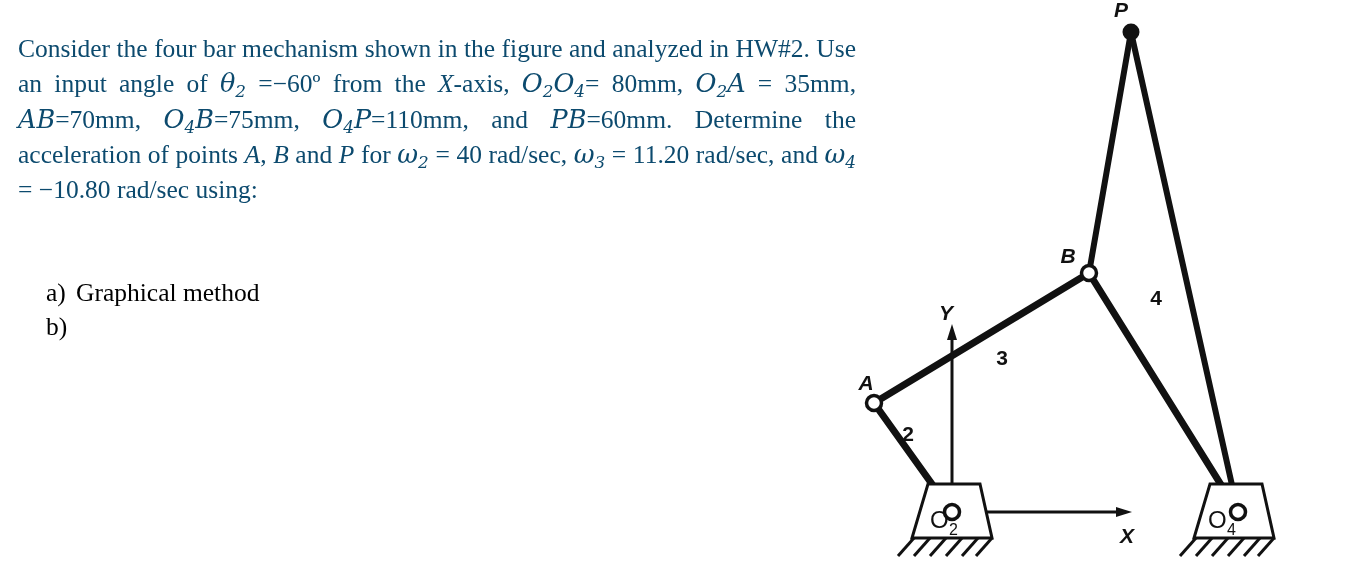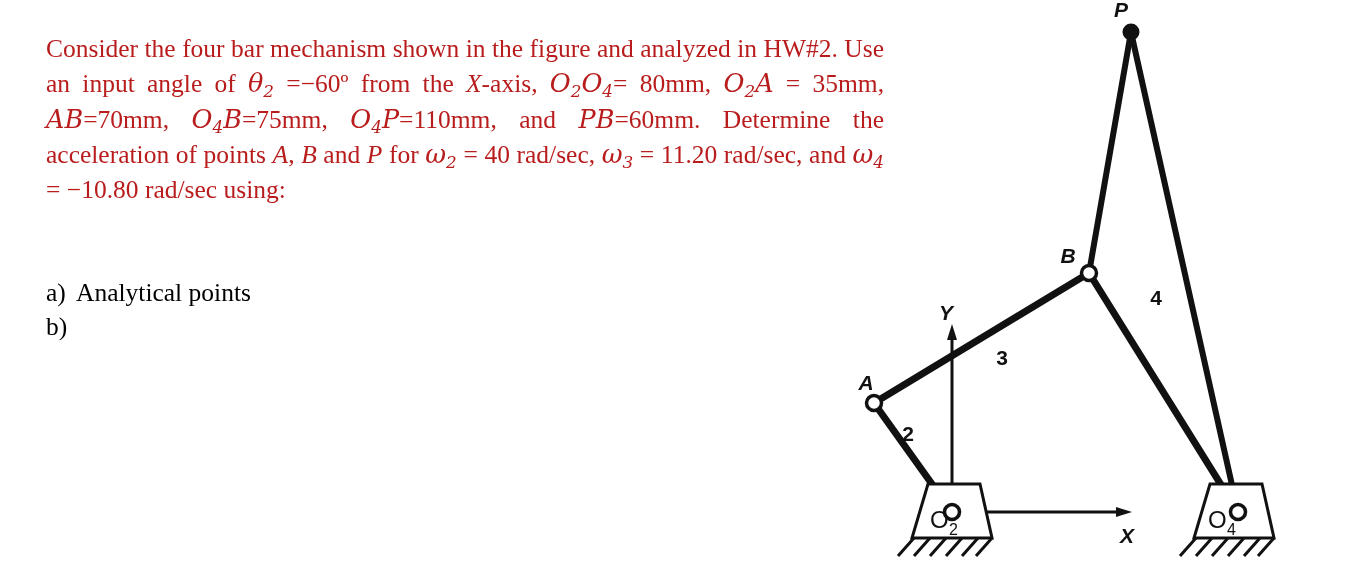--- a/index.html
+++ b/index.html
@@ -20,22 +20,21 @@
   
   #problem-text {
     position: absolute;
     left: 18px;
     top: 32px;
     width: 838px;
     font-size: 25.5px;
     line-height: 34.4px;
     text-align: justify;
     text-justify: inter-word;
-    color: #b91c1c;
-    margin-left: 28px;
+    color: #0c4a6e;
   }
   #problem-text p {
     margin: 0;
   }
   .it { font-style: italic; }
   .mathvar {
     font-family: "DejaVu Serif", "Liberation Serif", serif;
     font-style: italic;
   }
   sub {
@@ -108,21 +107,21 @@
 </head>
 <body>
 
 <div id="problem-text">
   <p><span>Consider the four bar mechanism shown in the figure and analyzed in HW#2. Use an input angle of </span><span class="mathvar nb"><span>θ</span><sub>2</sub></span><span> =−60º from the </span><span class="it">X</span><span>-axis, </span><span class="mathvar nb"><span>O</span><sub>2</sub><span>O</span><sub>4</sub></span><span class="nb">= 80mm</span><span>, </span><span class="mathvar nb"><span>O</span><sub>2</sub><span>A</span></span><span class="nb"> = 35mm</span><span>, </span><span class="mathvar nb">AB</span><span class="nb">=70mm</span><span>, </span><span class="mathvar nb"><span>O</span><sub>4</sub><span>B</span></span><span class="nb">=75mm</span><span>, </span><span class="mathvar nb"><span>O</span><sub>4</sub><span>P</span></span><span class="nb">=110mm</span><span>, and </span><span class="mathvar nb">PB</span><span class="nb">=60mm</span><span>. Determine the acceleration of points </span><span class="it">A</span><span>, </span><span class="it">B</span><span> and </span><span class="it">P</span><span> for </span><span class="mathvar nb"><span>ω</span><sub>2</sub></span><span> = 40 rad/sec, </span><span class="mathvar nb"><span>ω</span><sub>3</sub></span><span> = 11.20 rad/sec, and </span><span class="mathvar nb"><span>ω</span><sub>4</sub></span><span> = −10.80 rad/sec using:</span></p>
 </div>
 
 <div id="method-list">
   <div class="method-row">
     <span class="method-marker">a)</span>
-    <span class="method-label">Analytical points</span>
+    <span class="method-label">Graphical method</span>
   </div>
   <div class="method-row">
     <span class="method-marker">b)</span>
   </div>
 </div>
 
 <div id="figure">
   <svg width="518" height="584" viewBox="0 0 518 584" xmlns="http://www.w3.org/2000/svg">
 
     <line x1="34" y1="403" x2="249" y2="273" stroke="#111111" stroke-width="7" stroke-linecap="round"></line>

